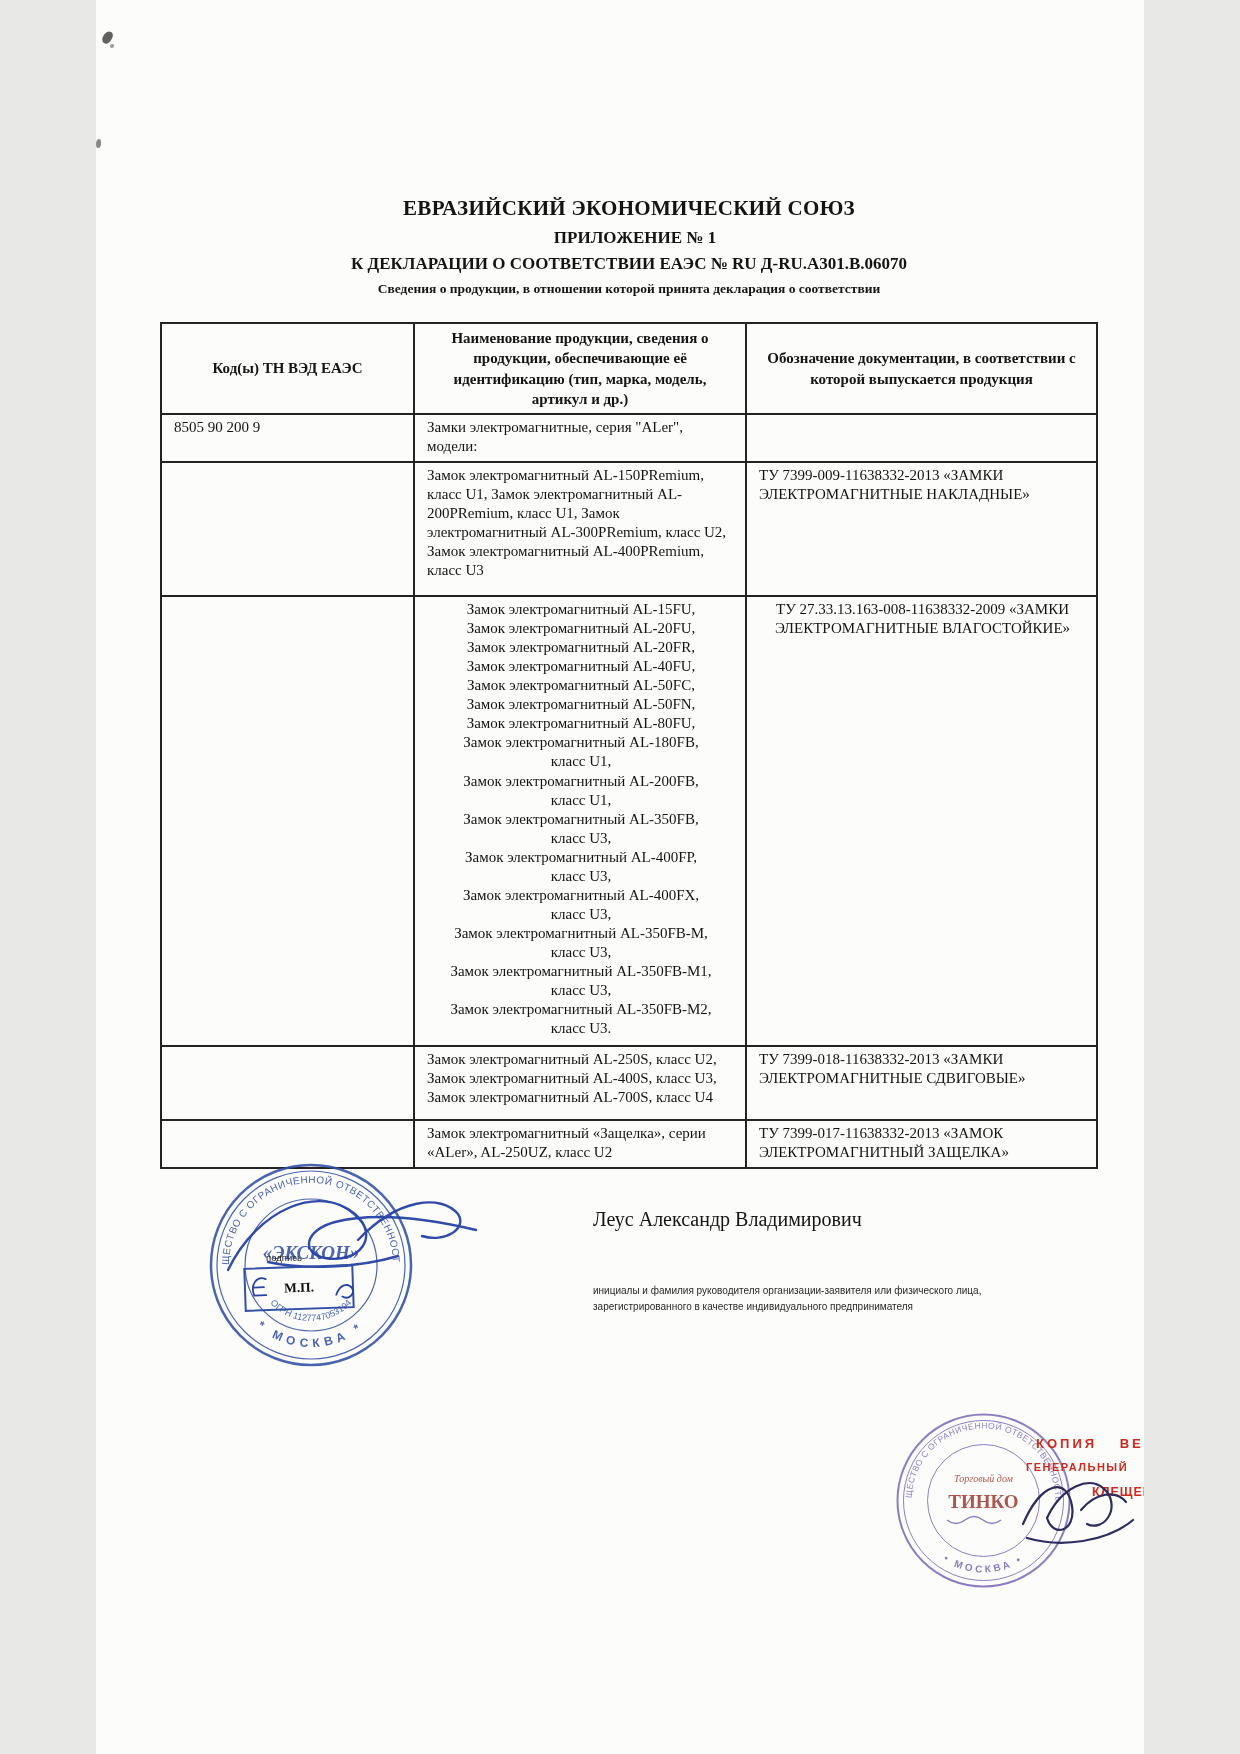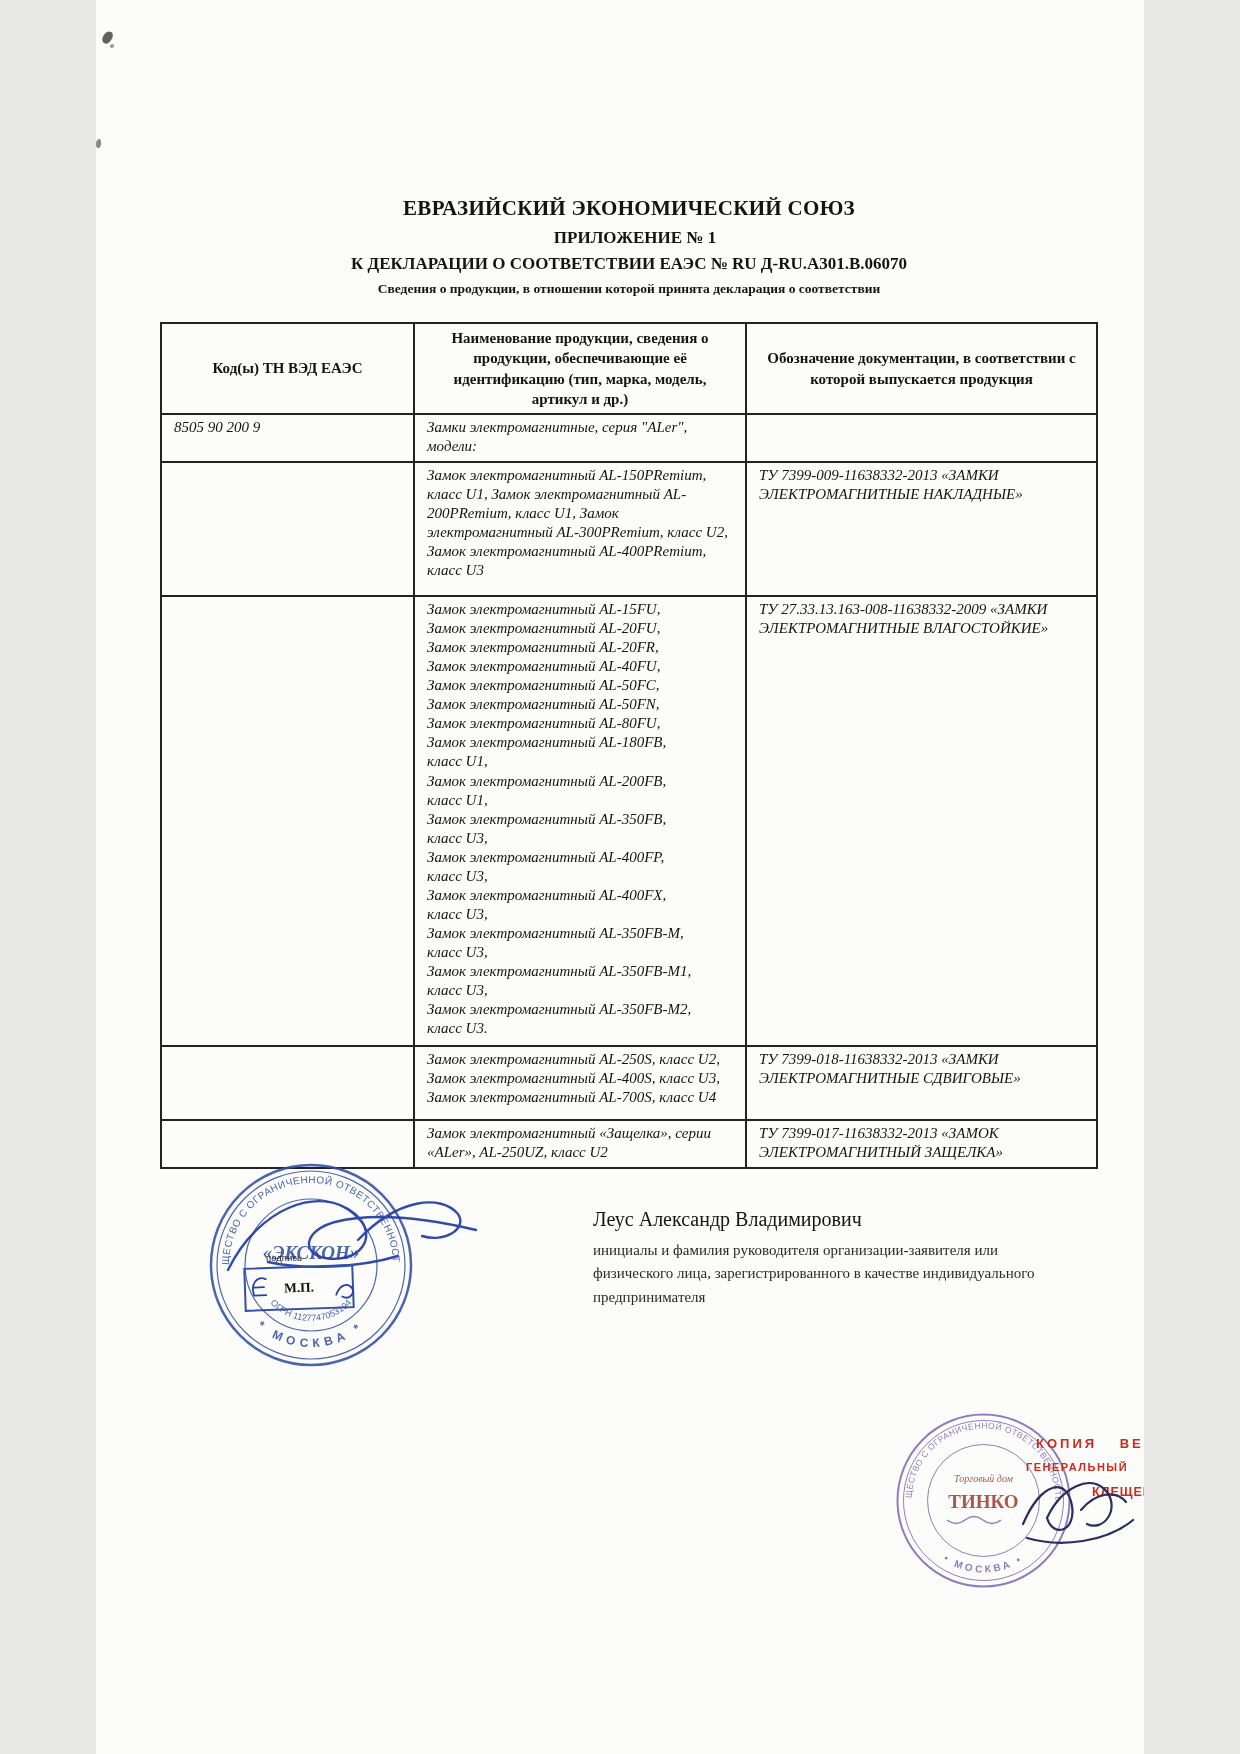--- a/index.html
+++ b/index.html
@@ -29,33 +29,33 @@
   
   .doc-table{position:absolute;left:64px;top:322px;width:936px;border-collapse:collapse;table-layout:fixed;}
   .doc-table col.c1{width:253px;}
   .doc-table col.c2{width:332px;}
   .doc-table col.c3{width:351px;}
   .doc-table th,.doc-table td{border:2px solid #232323;vertical-align:top;}
   .doc-table th{
     font-size:15px;font-weight:bold;text-align:center;vertical-align:middle;
     height:70px;line-height:1.35;padding:4px 13px;
   }
-  .doc-table td{font-size:15px;line-height:1.27;padding:3px 10px 5px 12px;font-style:italic;}
+  .doc-table td{font-size:15px;line-height:1.27;padding:3px 10px 5px 12px;}
   td.prod{white-space:pre-line;}
   tr.r0 td{height:30px;}
   tr.r1 td{height:124px;}
-  tr.r2 td{height:440px;}
+  tr.r2 td{height:440px;text-align:center;}
   tr.r3 td{height:64px;}
   tr.r4 td{height:34px;}
 
   
   .sig-name{position:absolute;left:497px;top:1208px;font-size:20px;}
   .sig-caption{
-    position:absolute;left:497px;top:1239px;width:480px;
-    font-family:Liberation Serif, serif;font-size:15px;line-height:1.55;color:#2a2a2a;
+    position:absolute;left:497px;top:1283px;width:480px;
+    font-family:Liberation Sans, sans-serif;font-size:10px;line-height:1.55;color:#2a2a2a;
   }
   .podpis-label{position:absolute;left:170px;top:1252px;font-family:"Liberation Sans",sans-serif;font-size:9.5px;color:#222;text-align:center;}
   .stamp-left{position:absolute;left:105px;top:1155px;opacity:.88;}
   .sig-scribble{position:absolute;left:112px;top:1170px;opacity:.95;}
   .mp-box{
     position:absolute;left:148px;top:1266px;width:106px;height:40px;
     border:2px solid #3350a5;transform:rotate(-2deg);
     display:flex;align-items:center;justify-content:center;
   }
   .mp-label{font-weight:bold;font-size:13.5px;color:#111;}

